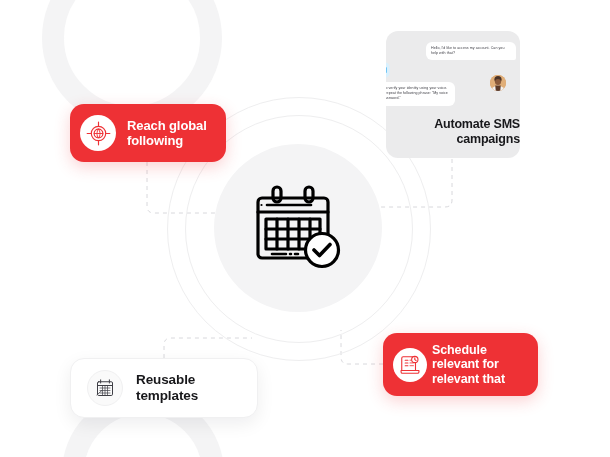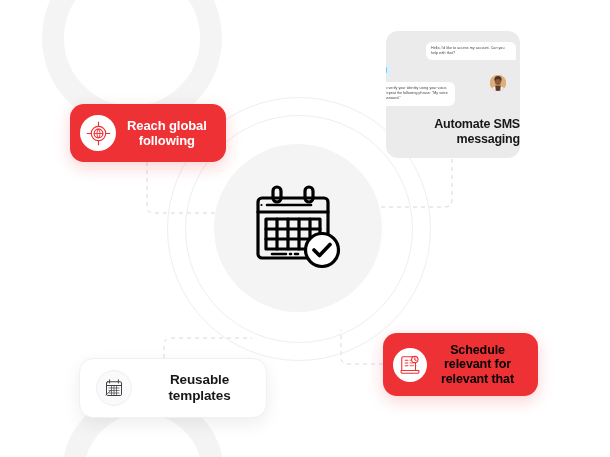--- a/index.html
+++ b/index.html
@@ -111,21 +111,20 @@
     flex: 0 0 auto;
     border-radius: 50%;
     background: #ffffff;
     display: flex;
     align-items: center;
     justify-content: center;
   }
   .card-label {
     font-weight: 700;
     letter-spacing: -0.1px;
-    text-align: center;
   }
 
   
   #card-reach {
     left: 70px;
     top: 104px;
     width: 156px;
     height: 58px;
     padding: 0 12px 0 10px;
   }
@@ -140,29 +139,29 @@
   
   #card-schedule {
     left: 383px;
     top: 333px;
     width: 155px;
     height: 63px;
     padding: 0 10px 0 10px;
   }
   #card-schedule .card-icon-circle { width: 34px; height: 34px; }
   #card-schedule .card-label {
-    color: #000000;
+    color: #ffffff;
     font-size: 12.5px;
     line-height: 14.5px;
-    margin-left: 14px;
+    margin-left: 5px;
   }
 
   
   #card-templates {
-    left: 79px;
+    left: 70px;
     top: 358px;
     width: 188px;
     height: 60px;
     padding: 0 12px 0 16px;
   }
   #card-templates .card-icon-circle {
     width: 34px; height: 34px;
     background: #fafafa;
     border: 1px solid #f0f0f1;
   }
@@ -359,17 +358,17 @@
           <circle cx="8" cy="4.6" r="3.6" fill="#4a3227"></circle>
           <circle cx="8" cy="7" r="3" fill="#8a5a3b"></circle>
           <path d="M1.5,16 a6.5,5.4 0 0 1 13,0 z" fill="#f2f2f3"></path>
           <path d="M5.2,10.4 h5.6 l-0.6,5.6 h-4.4 z" fill="#5c3a28"></path>
         </svg>
       </div>
     </div>
 
     <div id="sms-title">
       <div>Automate SMS</div>
-      <div>messaging</div>
+      <div>campaigns</div>
     </div>
   </div>
 
 </div>
 
 </body></html>

